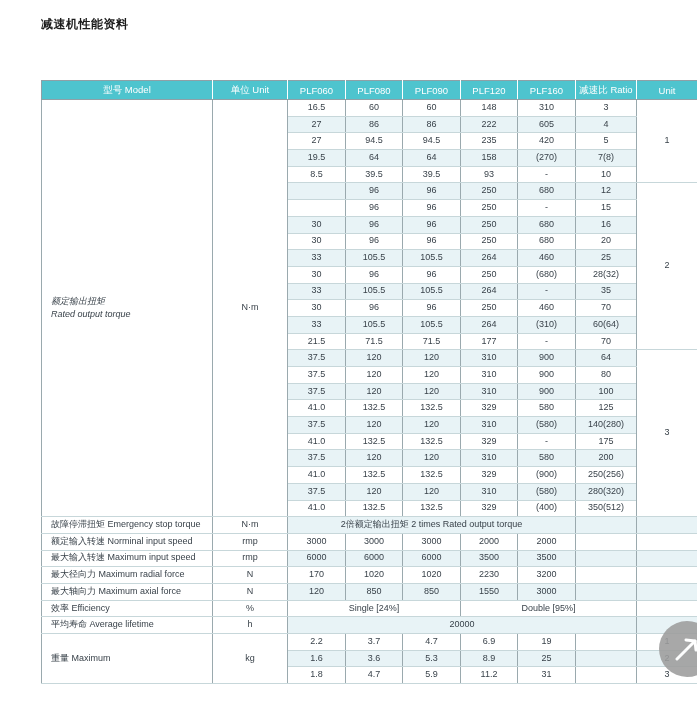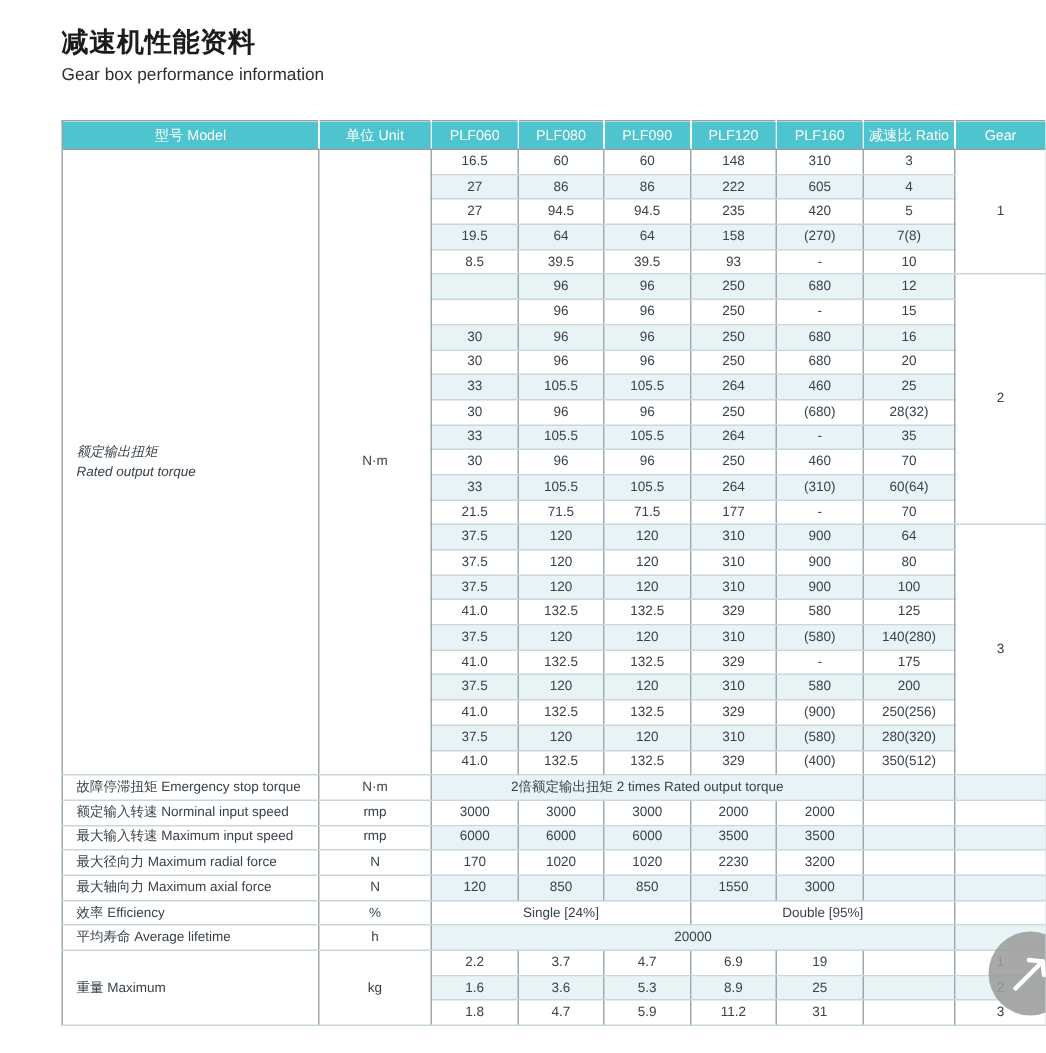--- a/index.html
+++ b/index.html
@@ -3,21 +3,21 @@
 <meta charset="utf-8">
 <style>
   html,body{margin:0;padding:0;}
   body{
     width:697px;height:702px;overflow:hidden;background:#ffffff;
     font-family:"Liberation Sans","DejaVu Sans",sans-serif;
     -webkit-font-smoothing:antialiased;
   }
   .page{position:relative;width:697px;height:702px;background:#fff;}
   .title-zh{
-    position:absolute;left:41px;top:16px;font-size:18px;font-weight:bold;
+    position:absolute;left:41px;top:16px;font-size:12px;font-weight:bold;
     color:#1c1c1c;letter-spacing:.5px;
   }
   .title-en{
     position:absolute;left:41px;top:44px;font-size:11.5px;color:#2e2e2e;
   }
   table.perf{
     position:absolute;left:41px;top:80px;width:656px;
     border-collapse:collapse;table-layout:fixed;
     border:1px solid #8fa0a6;
     padding-left:40px;
@@ -45,21 +45,20 @@
     position:absolute;left:659px;top:621px;width:56px;height:56px;border-radius:50%;
     background:#9d9d9d;opacity:.88;z-index:5;cursor:pointer;border:none;padding:0;
   }
   .fab svg{position:absolute;left:0;top:0;}
 </style>
 </head>
 <body>
 
 <div class="page">
   <div class="title-zh">减速机性能资料</div>
-  <div class="title-en">Gear box performance information</div>
 
   <table class="perf">
     <colgroup>
       <col style="width:171px">
         <col style="width:75px">
       <col style="width:58px">
         <col style="width:57px">
         <col style="width:58px">
       <col style="width:57px">
         <col style="width:58px">
@@ -69,21 +68,21 @@
     <thead>
         <tr>
           <th>型号 Model</th>
           <th>单位 Unit</th>
           <th>PLF060</th>
           <th>PLF080</th>
           <th>PLF090</th>
           <th>PLF120</th>
           <th>PLF160</th>
           <th>减速比 Ratio</th>
-          <th>Gear</th>
+          <th>Unit</th>
         </tr>
       </thead>
     <tbody>
         <tr>
           <td class="label-cell model-span" rowspan="25">
             <div class="l1">额定输出扭矩</div>
             <div class="l2">Rated output torque</div>
           </td>
           <td rowspan="25">N·m</td>
           <td class="num">16.5</td>

